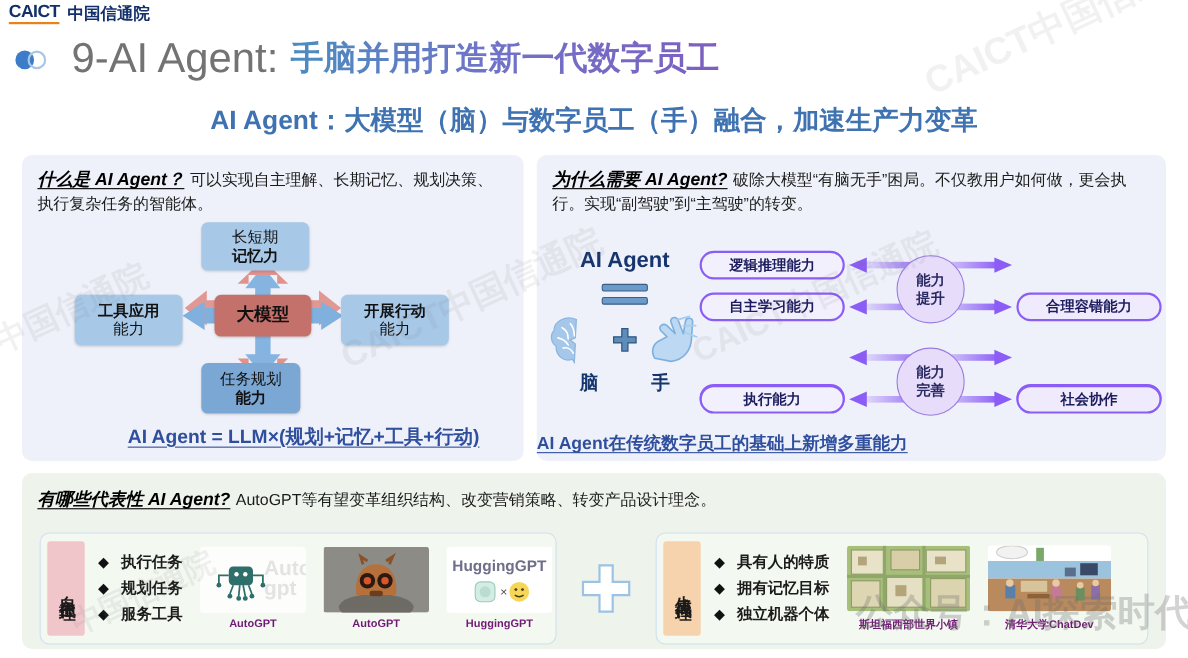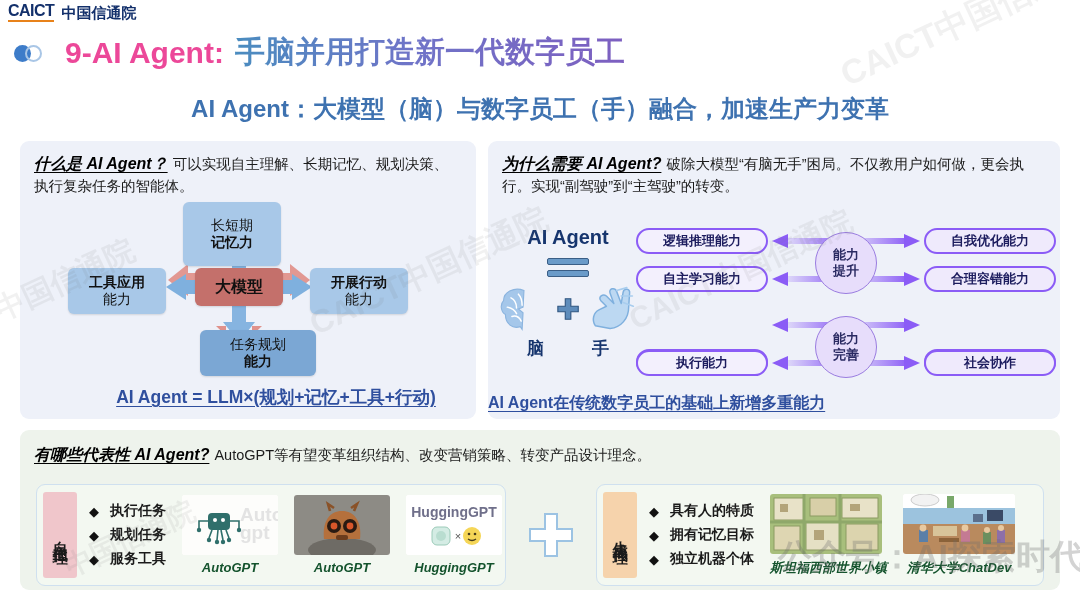--- a/index.html
+++ b/index.html
@@ -45,21 +45,21 @@
   .bullet-deco .b1 {
     position: absolute; left: 0; top: 3px;
     width: 17px; height: 17px; border-radius: 50%; background: #3d7cc9;
   }
   .bullet-deco .b2 {
     position: absolute; left: 11px; top: 3px;
     width: 17px; height: 17px; border-radius: 50%;
     border: 2px solid #a9c6e6; background: transparent;
   }
   .title-a {
-    font-size: 30px; font-weight: 700; color: #ec4899; letter-spacing: 0px;
+    font-size: 38px; font-weight: 400; color: #737373; letter-spacing: 0px;
   }
   .title-b {
     font-size: 30px; font-weight: 800; color: #6f77c4;
     background: linear-gradient(90deg,#4a8cbf 0%, #6f74c8 45%, #7d5fc0 100%);
     -webkit-background-clip: text; background-clip: text; color: transparent;
   }
 
   .subtitle {
     position: absolute; left: 0; right: 0; top: 93px;
     text-align: center;
@@ -97,26 +97,26 @@
     box-shadow: 0 1px 2px rgba(0,0,0,0.12);
   }
   .node .l1 { font-weight: 400; }
   .node .l2 { font-weight: 800; }
   .node.bold-first .l1 { font-weight: 800; }
   .node.bold-first .l2 { font-weight: 400; }
   .n-blue-l { background: #a8c8e8; }
   .n-blue-d { background: #7ba7d4; }
   .n-red    { background: #c4706b; }
 
-  #node-memory { left: 163px; top: 0px;   width: 98px; height: 64px; }
+  #node-memory { left: 163px; top: 0px;   width: 98px; height: 44px; }
   #node-tool   { left: 48px;  top: 66px;  width: 98px; height: 46px; justify-content: center; }
   #node-core   { left: 175px; top: 66px;  width: 88px; height: 38px;
                  font-size: 16px; font-weight: 800; }
   #node-action { left: 290px; top: 66px;  width: 98px; height: 46px; }
-  #node-plan   { left: 180px; top: 128px; width: 116px; height: 46px; }
+  #node-plan   { left: 163px; top: 128px; width: 90px; height: 46px; }
 
   .arrowsvg { position: absolute; left: 0; top: 0; width: 456px; height: 180px; }
 
   .formula {
     position: absolute; left: 0; right: 0; top: 385px;
     text-align: center;
     font-size: 17.5px; font-weight: 800; color: #2f4f9e;
     text-decoration: underline; text-underline-offset: 3px;
   }
 
@@ -187,21 +187,21 @@
     display: flex; align-items: center; gap: 11px; margin: 6px 0;
   }
   .dia { color: #111; font-size: 13px; }
 
   .thumbs { display: flex; gap: 16px; margin-left: 16px; }
   .thumb { text-align: center; }
   .thumb .img {
     width: 96px; height: 60px; border-radius: 3px; overflow: hidden;
     background: #fff; display: block;
   }
-  .thumb .cap-txt { margin-top: 5px; font-size: 13px; font-weight: 800; color: #14532d; font-style: italic; }
+  .thumb .cap-txt { margin-top: 5px; font-size: 10px; font-weight: 800; color: #701a75; }
   .thumb.wide .img { width: 112px; }
 
   #plus-divider {
     position: absolute; left: 528px; top: 512px; width: 46px; height: 46px;
   }
 </style>
 </head>
 <body>
 
 <div class="wm" style="left:830px; top:-4px; font-size:34px;">CAICT中国信通院</div>
@@ -357,21 +357,20 @@
         <rect x="215" y="132" width="55" height="6" fill="url(#gr)"></rect>
         <path d="M284 135 L268 128 L268 142 Z" fill="#8b5cf6"></path>
       </g>
   </svg>
 
   <div class="cap cap-l cap-y0">逻辑推理能力</div>
   <div class="cap cap-l cap-y1">自主学习能力</div>
   <div class="cap cap-l cap-y2">规划能力</div>
   <div class="cap cap-l cap-y3">执行能力</div>
 
-  <div class="cap right cap-r cap-y0">自我优化能力</div>
   <div class="cap right cap-r cap-y1">合理容错能力</div>
   <div class="cap right cap-r cap-y2">记忆能力</div>
   <div class="cap right cap-r cap-y3">社会协作</div>
 
   <div class="hub" id="hub-1">
     <span>能力</span>
     <span>提升</span>
   </div>
   <div class="hub" id="hub-2">
     <span>能力</span>

